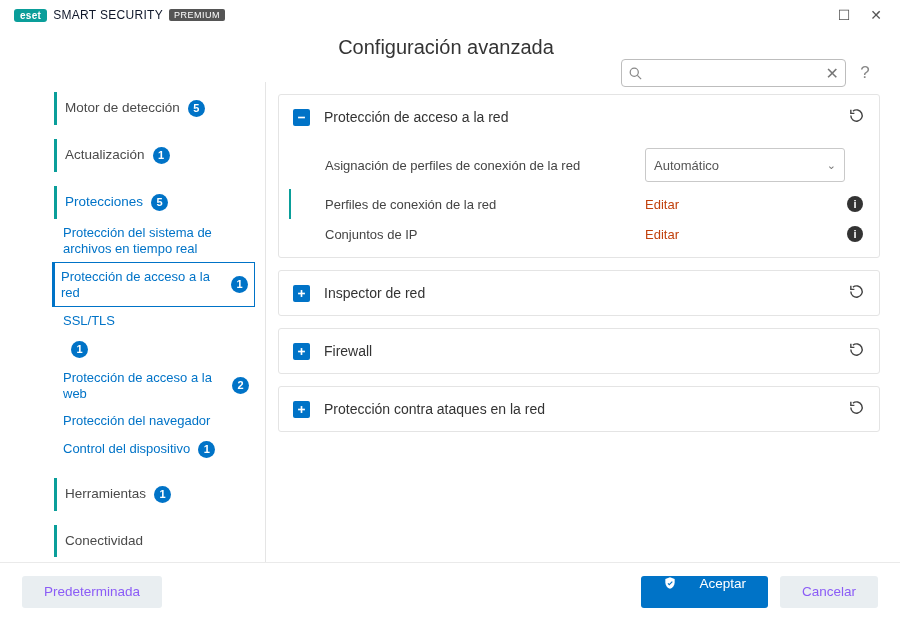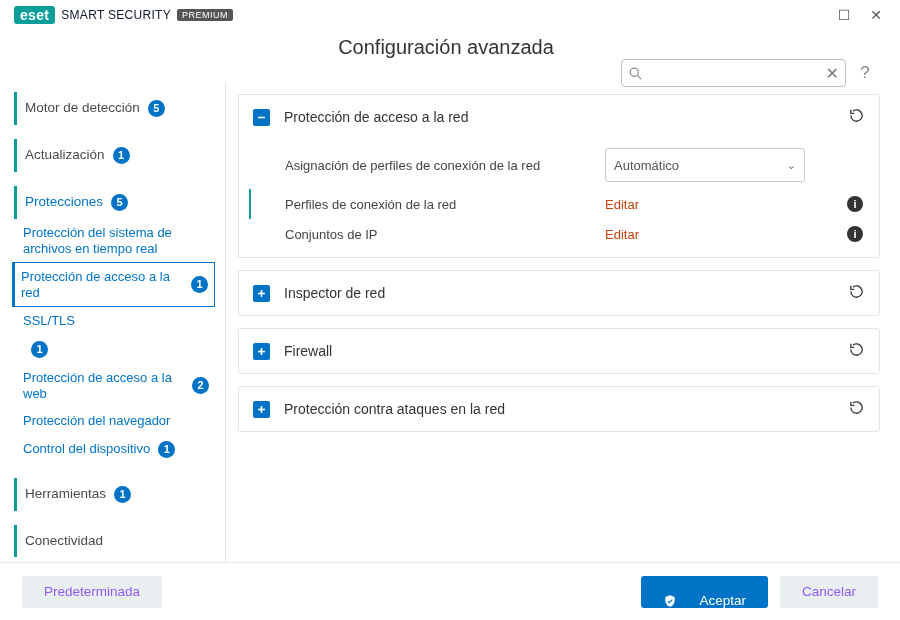--- a/index.html
+++ b/index.html
@@ -1,36 +1,36 @@
 <!DOCTYPE html>
 <html><head>
 <meta charset="utf-8">
 <style>
   * { box-sizing: border-box; margin: 0; padding: 0; font-family: "Segoe UI", Arial, sans-serif; }
   body { width: 900px; height: 620px; background: #fff; overflow: hidden; font-size: 13px; color: #333; }
 
   .titlebar { height: 30px; display: flex; align-items: center; padding: 0 10px 0 14px; }
   .brand { display: flex; align-items: center; gap: 6px; font-size: 12px; letter-spacing: .3px; }
-  .brand .eset-pill { background:#0a9e9a; color:#fff; font-weight:700; font-size:14px; padding:1px 6px; border-radius:3px; }
+  .brand .eset-pill { background:#0a9e9a; color:#fff; font-weight:700; font-size:10px; padding:1px 6px; border-radius:3px; }
   .brand .ss { font-weight:400; color:#0f172a; }
   .brand .premium { background:#555; color:#fff; font-size:9px; padding:1px 5px; border-radius:2px; letter-spacing:.5px;}
   .winctrl { margin-left:auto; display:flex; gap:4px; }
   .winctrl div { width:28px; height:22px; display:flex; align-items:center; justify-content:center; cursor:pointer; font-size:14px; color:#555;}
 
   .header-row { height:52px; padding: 6px 26px 0 18px; display:flex; align-items:center;flex-direction:column; }
   .page-title { font-size:20px; color:#343434; font-weight:400; }
   .search-wrap { margin-left:auto; display:flex; align-items:center; gap:10px; }
   .search-box { width:225px; height:28px; border:1px solid #bdbdbd; border-radius:4px; display:flex; align-items:center; padding:0 6px; background:#fff;}
   .search-box svg { width:15px; height:15px; stroke:#888; fill:none; stroke-width:2;}
   .search-box .clear { margin-left:auto; color:#777; font-size:16px; cursor:pointer; }
   .help { font-size:17px; color:#888; cursor:pointer; width:18px; text-align:center;}
 
   .body-area { display:flex; height: calc(620px - 30px - 52px - 58px); }
 
-  .sidebar { width:226px; padding:10px 10px 10px 14px; overflow-y:auto; border-right:1px solid #e5e5e5; position:relative;}
+  .sidebar { width:226px; padding:10px 10px 10px 14px; overflow-y:auto; border-right:1px solid #e5e5e5; position:relative;margin-left:40px;}
   .sidebar::-webkit-scrollbar{width:6px;} .sidebar::-webkit-scrollbar-thumb{background:#ccc;border-radius:3px;}
   .nav-item { display:flex; align-items:center; padding:8px 6px 8px 8px; border-left:3px solid #dcdcdc; cursor:pointer; color:#4a4a4a; line-height:1.2;}
   .nav-item.sub { font-size:13px; color:#0073c7; border-left:3px solid transparent; padding-left:6px; padding-top:6px; padding-bottom:6px;}
   .nav-item.sub.selected { border:1px solid #0073c7; border-left:3px solid #0073c7; background:#fff; margin-left:-2px; padding-left:6px;}
   .nav-item.top { font-size:13.5px; font-weight:500; }
   .nav-item.top.active { border-left-color:#0a9e9a; }
   .nav-item.top.protecciones { color:#0073c7; border-left-color:#0a9e9a;}
   .badge { min-width:17px; height:17px; border-radius:9px; background:#0073c7; color:#fff; font-size:11px; font-weight:600; display:inline-flex; align-items:center; justify-content:center; margin-left:8px; padding:0 4px;}
   .nav-item .label { flex:0 1 auto; }
   .nav-spacer { height:14px; }
@@ -49,21 +49,21 @@
   .setting-row .ctrl { flex:0 0 200px; }
   .setting-row .info { margin-left:auto; width:16px; height:16px; border-radius:50%; background:#333; color:#fff; font-size:11px; font-weight:700; display:flex; align-items:center; justify-content:center; cursor:pointer;}
   .dropdown { width:200px; height:28px; border:1px solid #c9c9c9; border-radius:3px; background:#fff; display:flex; align-items:center; padding:16px 8px; font-size:13px; color:#555; cursor:pointer; position:relative;}
   .dropdown .chev { margin-left:auto; font-size:11px; color:#777;}
   .link-btn { color:#c2410c; font-size:13px; cursor:pointer; }
   .setting-row.accent { border-left-color:#0a9e9a; }
 
   .footer { height:58px; border-top:1px solid #eaeaea; display:flex; align-items:center; padding:0 22px; background:#fff;}
   .btn { height:32px; padding:0 22px; border-radius:3px; font-size:13.5px; display:inline-flex; align-items:center; justify-content:center; cursor:pointer; border:none;}
   .btn-default { background:#e9eef1; color:#8b5cf6; }
-  .btn-primary { background:#0073c7; color:#fff; font-weight:500; display:flex; gap:22px; align-items:flex-end;}
+  .btn-primary { background:#0073c7; color:#fff; font-weight:500; display:flex; gap:22px; align-items:flex-start;}
   .btn-primary svg { width:14px; height:14px; fill:#fff;}
   .footer .spacer { flex:1; }
   .footer .btn + .btn { margin-left:12px;}
 </style>
 </head>
 <body>
 
 <div class="titlebar">
   <div class="brand">
     <span class="eset-pill">eset</span>

